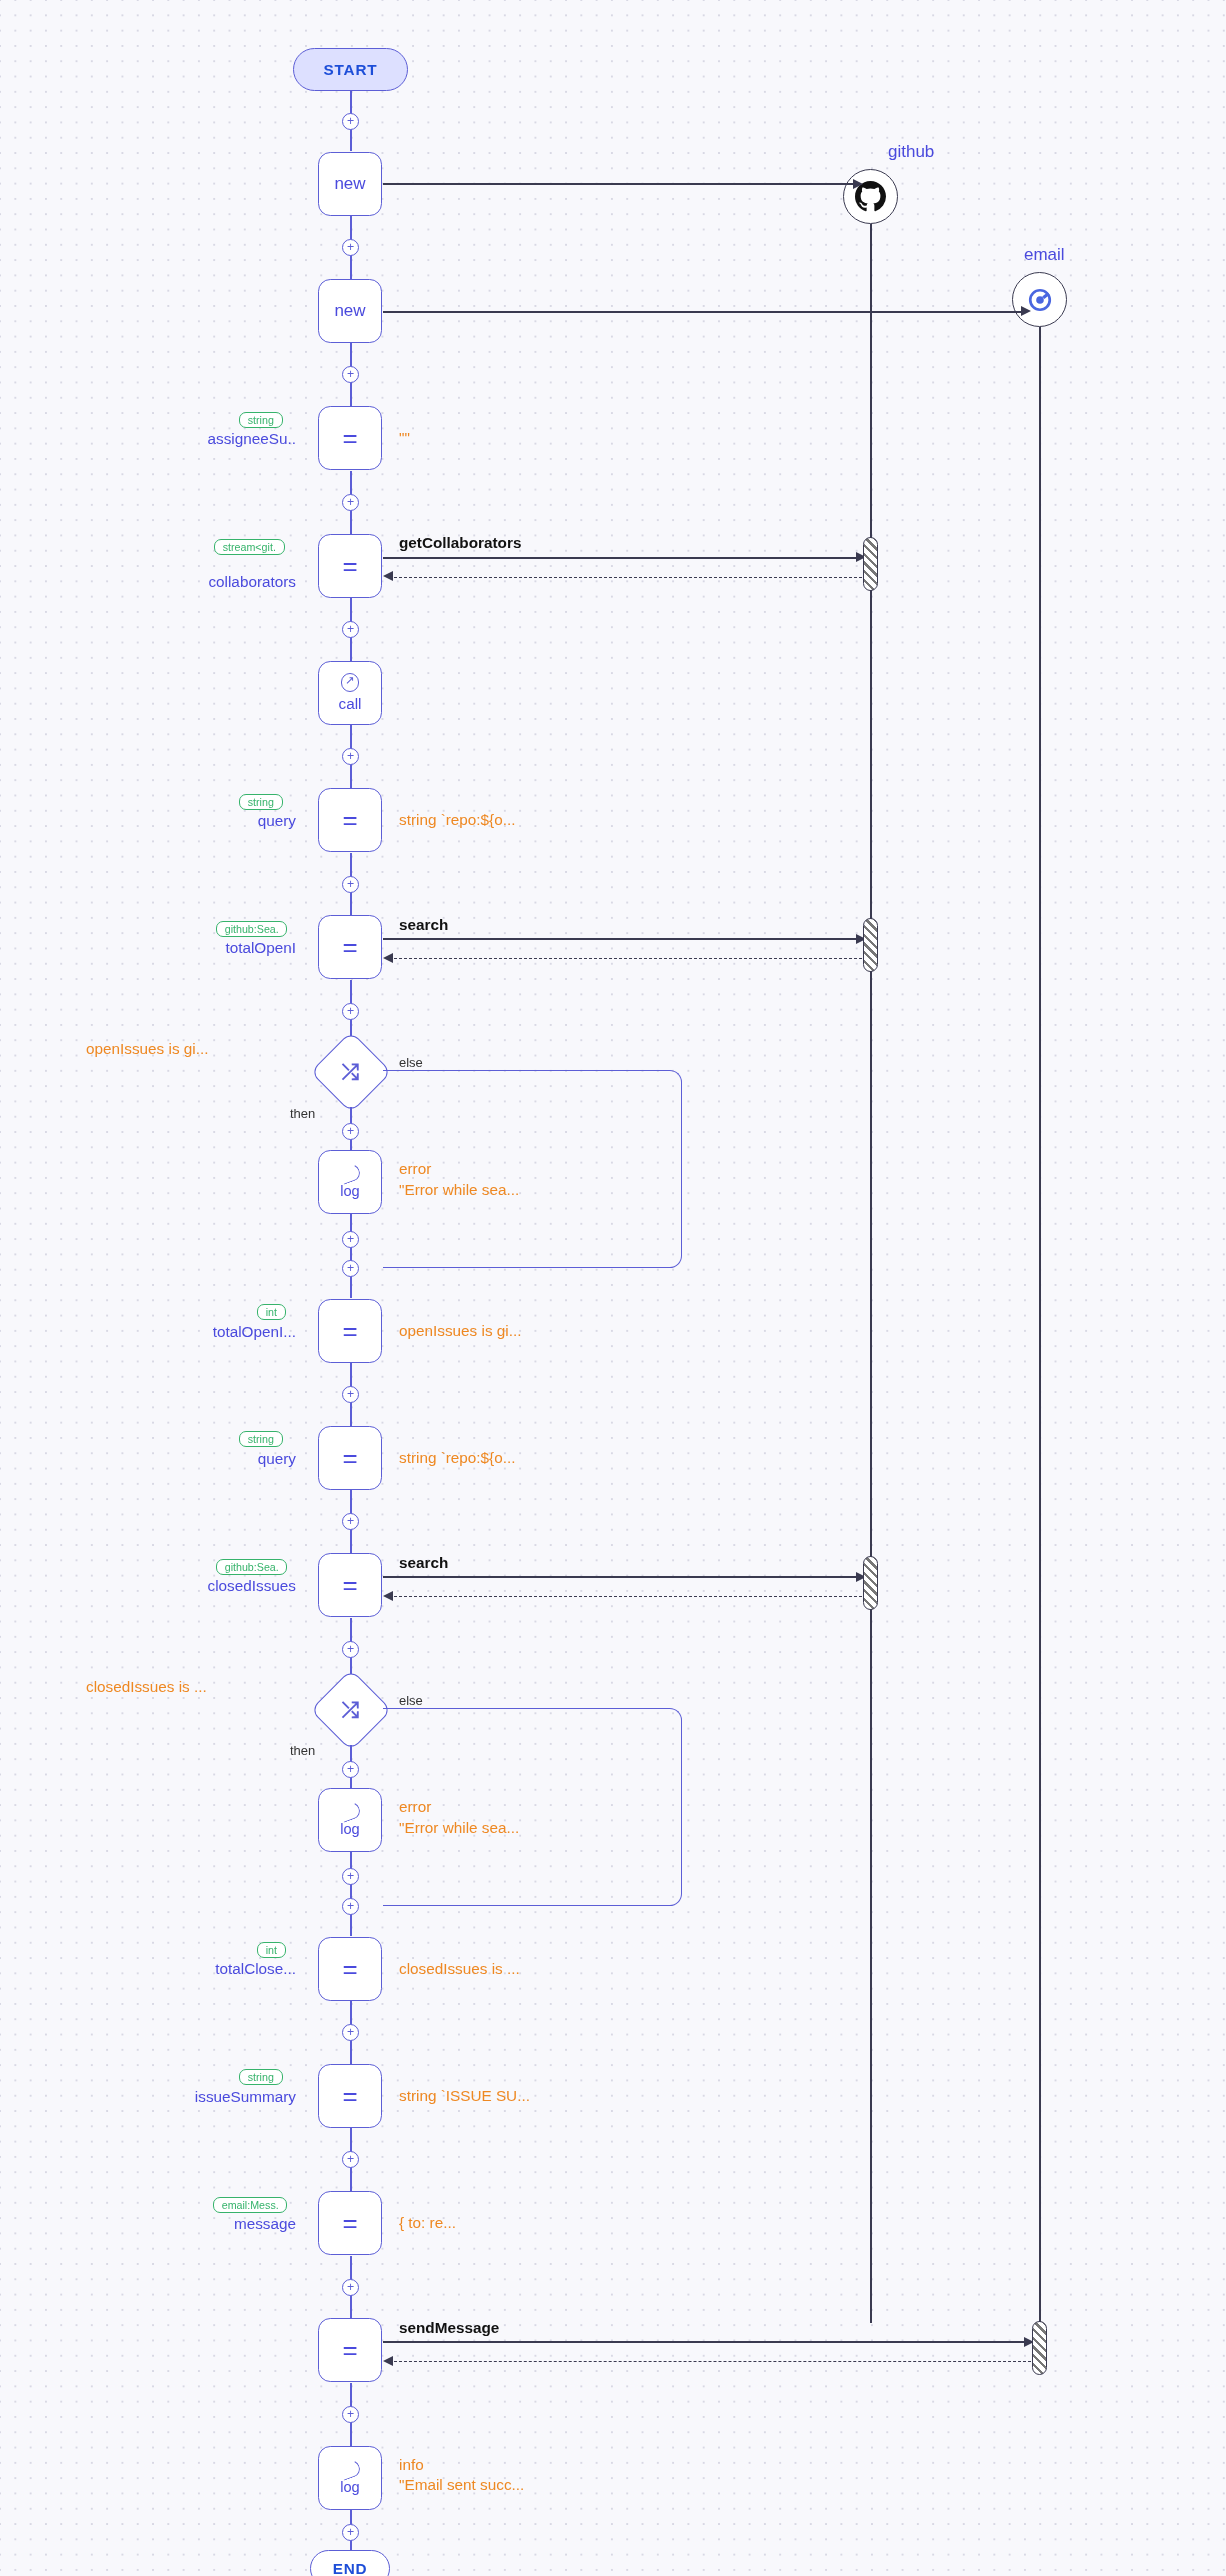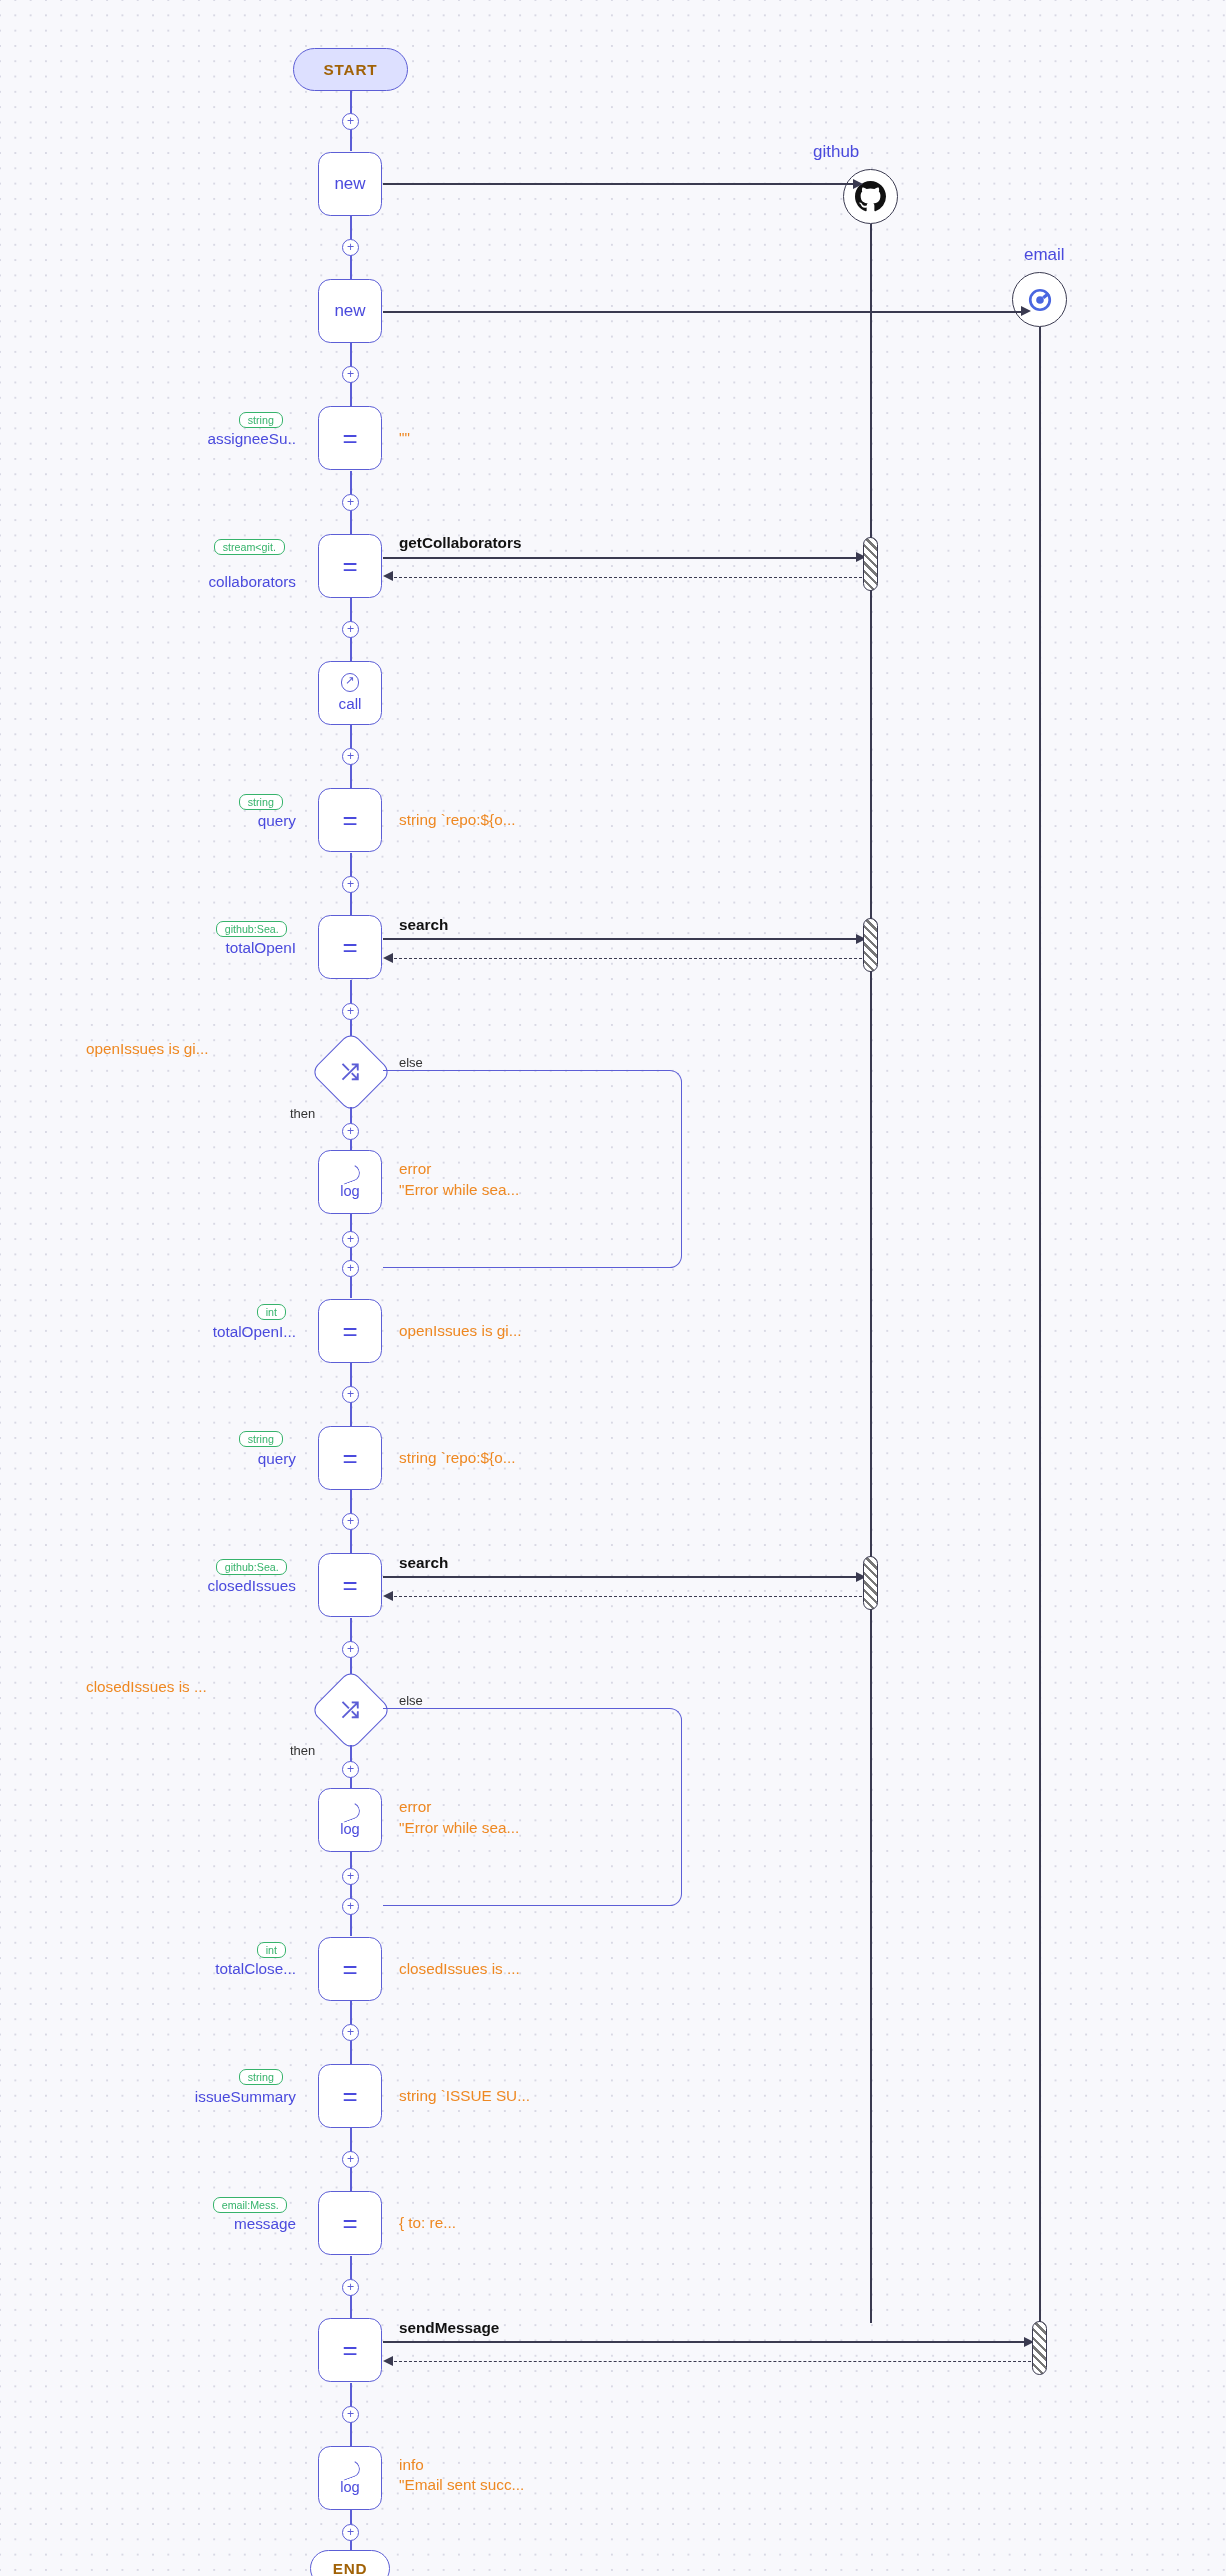--- a/index.html
+++ b/index.html
@@ -18,21 +18,21 @@
   background-size: 15.3px 15.3px;
   background-position: 7.7px 7.7px;
 }
 .canvas { position: absolute; inset: 0; }
 
 
 .pill {
   position: absolute;
   border: 1.5px solid #5c5ed6;
   background: #dde0ff;
-  color: #a16207;
+  color: #1d4ed8;
   font-size: 15.3px;
   font-weight: 600;
   letter-spacing: 0.8px;
   border-radius: 23px;
   display: flex;
   align-items: center;
   justify-content: center;
 }
 
 
@@ -220,21 +220,21 @@
   font-weight: bold;
 }
 </style>
 </head>
 <body>
 
 <div class="dot-grid"></div>
 
 <div class="canvas">
 
-  <div class="actor-label" style="left:813px; top:142px;text-align:center;">github</div>
+  <div class="actor-label" style="left:888px; top:142px;text-align:center;">github</div>
   <div class="actor" style="left:843px; top:169px;">
     <svg width="31" height="31" viewBox="0 0 16 16">
         <path fill="#111" d="M8 0C3.58 0 0 3.58 0 8c0 3.54 2.29 6.53 5.47 7.59.4.07.55-.17.55-.38 0-.19-.01-.82-.01-1.49-2.01.37-2.53-.49-2.69-.94-.09-.23-.48-.94-.82-1.13-.28-.15-.68-.52-.01-.53.63-.01 1.08.58 1.23.82.72 1.21 1.87.87 2.33.66.07-.52.28-.87.51-1.07-1.78-.2-3.64-.89-3.64-3.95 0-.87.31-1.59.82-2.15-.08-.2-.36-1.02.08-2.12 0 0 .67-.21 2.2.82.64-.18 1.32-.27 2-.27.68 0 1.36.09 2 .27 1.53-1.04 2.2-.82 2.2-.82.44 1.1.16 1.92.08 2.12.51.56.82 1.27.82 2.15 0 3.07-1.87 3.75-3.65 3.95.29.25.54.73.54 1.48 0 1.07-.01 1.93-.01 2.2 0 .21.15.46.55.38A8.013 8.013 0 0016 8c0-4.42-3.58-8-8-8z"></path>
       </svg>
   </div>
 
   <div class="actor-label" style="left:1024px; top:245px;">email</div>
   <div class="actor" style="left:1012px; top:272px;">
     <svg width="26" height="26" viewBox="0 0 24 24">
         <circle cx="12" cy="12" r="9" fill="none" stroke="#4a66e0" stroke-width="2.5"></circle>

